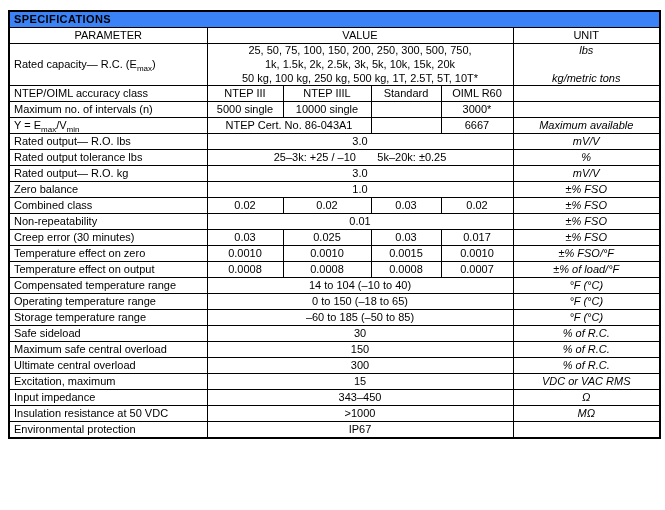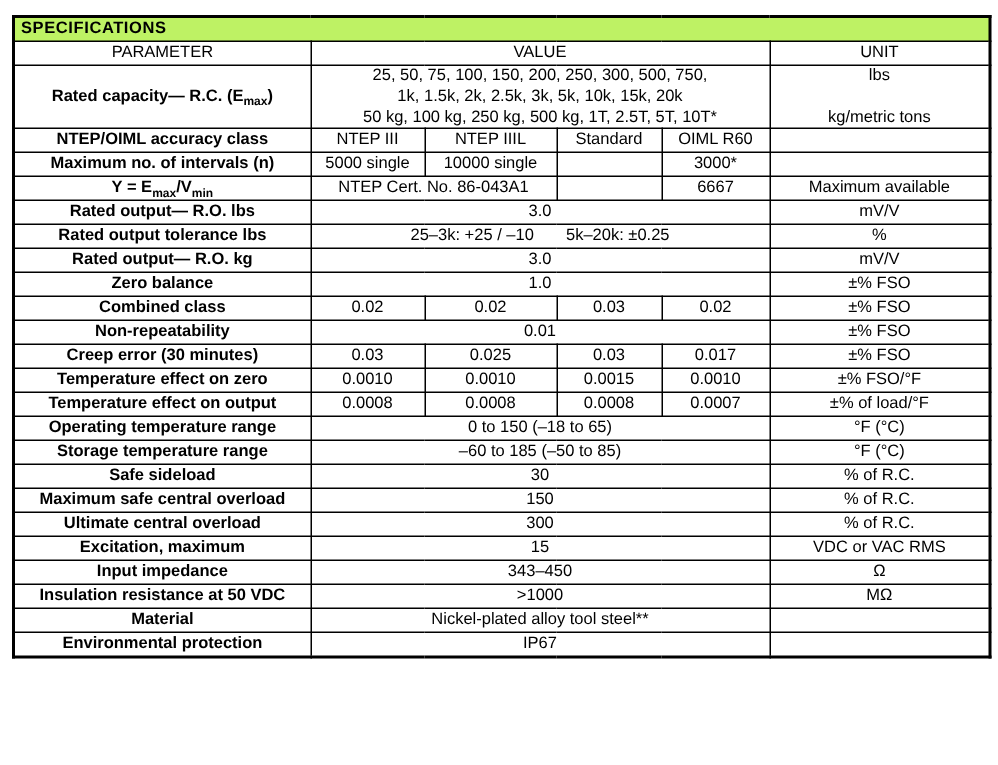--- a/index.html
+++ b/index.html
@@ -23,45 +23,46 @@
   table.spec th, table.spec td {
     border: 1px solid #000;
     font-size: 11px;
     line-height: 1.25;
     padding: 0 4px;
     height: 15px;
     overflow: hidden;
     vertical-align: middle;
   }
   th.title-cell {
-    background: #bef264;
+    background: #3b82f6;
     text-align: left;
     font-weight: bold;
     font-size: 12.5px;
     letter-spacing: 0.4px;
     padding: 1px 5px;
     height: 15px;
   }
   th.hdr {
     font-weight: normal;
     text-align: center;
   }
   td.param {
-    text-align: center;
-    font-weight: bold;
+    text-align: left;
+    font-weight: normal;
     white-space: nowrap;
   }
   td.val {
     text-align: center;
     white-space: pre-line;
     margin-left: 24px;
   }
   td.unit {
     text-align: center;
     white-space: pre-line;
+    font-style: italic;
   }
   sub {
     font-size: 8px;
     line-height: 0;
   }
 </style>
 </head>
 <body>
 
 <div class="page">
@@ -168,20 +169,25 @@
         </tr>
         <tr>
           <td class="param"><span>Temperature effect on output</span></td>
           <td class="val">0.0008</td>
           <td class="val">0.0008</td>
           <td class="val">0.0008</td>
           <td class="val">0.0007</td>
           <td class="unit">±% of load/°F</td>
         </tr>
         <tr>
+          <td class="param"><span>Compensated temperature range</span></td>
+          <td class="val" colspan="4">14 to 104 (–10 to 40)</td>
+          <td class="unit">°F (°C)</td>
+        </tr>
+        <tr>
           <td class="param"><span>Operating temperature range</span></td>
           <td class="val" colspan="4">0 to 150 (–18 to 65)</td>
           <td class="unit">°F (°C)</td>
         </tr>
         <tr>
           <td class="param"><span>Storage temperature range</span></td>
           <td class="val" colspan="4">–60 to 185 (–50 to 85)</td>
           <td class="unit">°F (°C)</td>
         </tr>
         <tr>
@@ -206,25 +212,20 @@
         </tr>
         <tr>
           <td class="param"><span>Input impedance</span></td>
           <td class="val" colspan="4">343–450</td>
           <td class="unit">Ω</td>
         </tr>
         <tr>
           <td class="param"><span>Insulation resistance at 50 VDC</span></td>
           <td class="val" colspan="4">&gt;1000</td>
           <td class="unit">MΩ</td>
-        </tr>
-        <tr>
-          <td class="param"><span>Material</span></td>
-          <td class="val" colspan="4">Nickel-plated alloy tool steel**</td>
-          <td class="unit"></td>
         </tr>
         <tr>
           <td class="param"><span>Environmental protection</span></td>
           <td class="val" colspan="4">IP67</td>
           <td class="unit"></td>
         </tr>
       </tbody>
   </table>
 </div>
 

